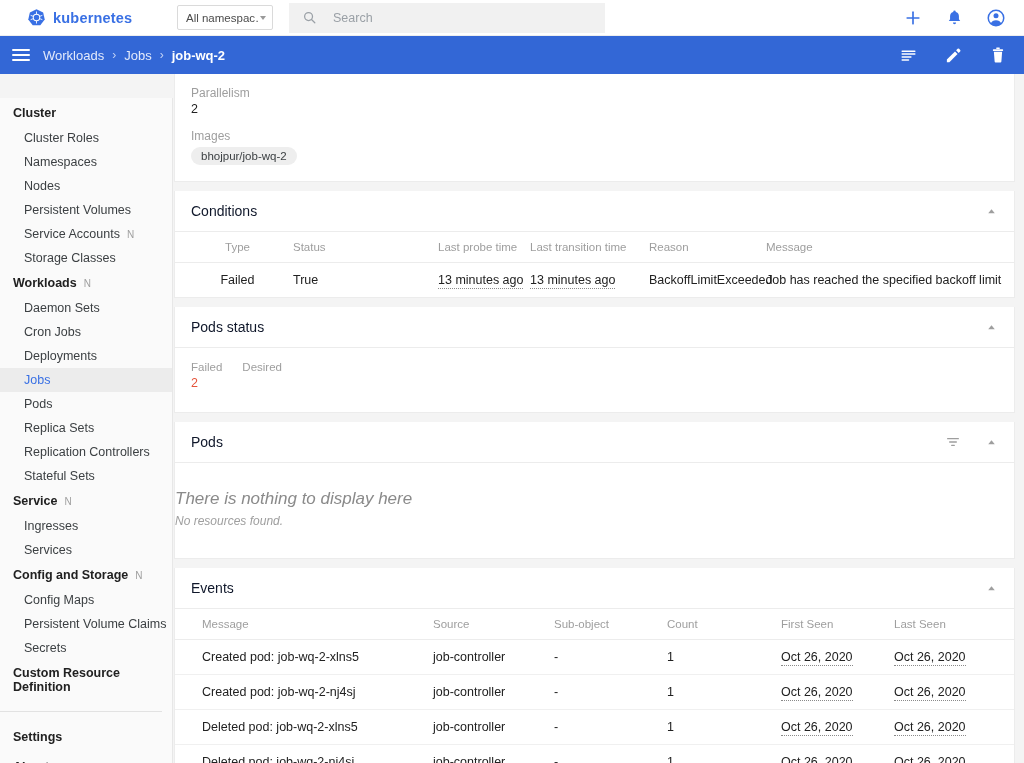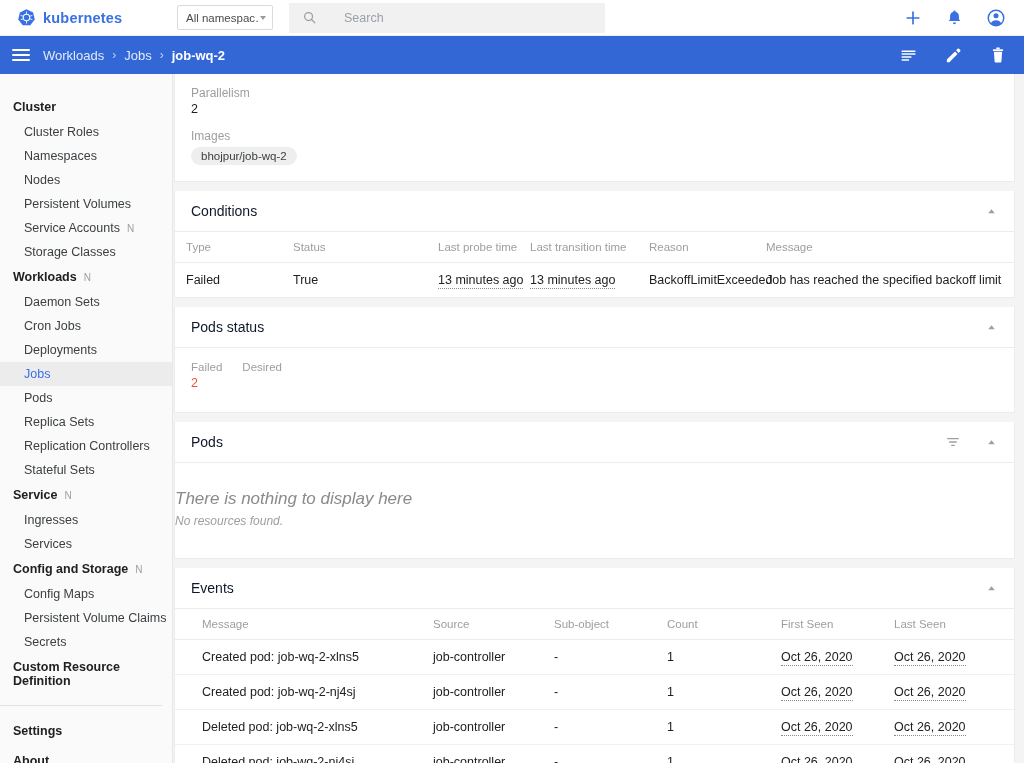--- a/index.html
+++ b/index.html
@@ -10,35 +10,35 @@
     -webkit-font-smoothing: antialiased;
   }
   .app { width: 1024px; height: 763px; display: flex; flex-direction: column; }
 
   
   .topbar {
     height: 36px; min-height: 36px; background: #fff;
     display: flex; align-items: center; position: relative; z-index: 5;
     border-bottom: 1px solid #eee;
   }
-  .logo-wrap { display: flex; align-items: center; gap: 7px; padding-left: 17px; width: 170px; }
+  .logo-wrap { display: flex; align-items: center; gap: 7px; padding-left: 27px; width: 170px; }
   .k8s-mark { width: 19px; height: 19px; display: block; }
   .logo-text { font-size: 14.5px; font-weight: bold; color: #3970e4; letter-spacing: .2px; }
 
   .ns-select {
     margin-left: 7px; width: 96px; height: 25px; border: 1px solid #dadada;
     border-radius: 2px; background: #fff; display: flex; align-items: center;
     justify-content: space-between; padding: 0 6px 0 8px; cursor: pointer;
   }
   .ns-select span { font-size: 11.5px; color: #4c4c4c; white-space: nowrap; overflow: hidden; }
   .caret { width: 0; height: 0; border-left: 3.5px solid transparent; border-right: 3.5px solid transparent; border-top: 4px solid #9a9a9a; flex: none; }
 
   .searchbar {
     margin-left: 16px; width: 316px; height: 30px; background: #f1f1f1;
-    display: flex; align-items: center; gap: 27px; padding-left: 13px; cursor: text;
+    display: flex; align-items: center; gap: 16px; padding-left: 13px; cursor: text;
   }
   .searchbar input {
     border: none; outline: none; background: transparent; font-size: 12.5px;
     color: #3c4043; font-family: "Liberation Sans", sans-serif; width: 250px;
   }
   .searchbar input::placeholder { color: #9aa0a6; }
 
   .top-actions { margin-left: auto; display: flex; align-items: center; gap: 22px; padding-right: 18px; }
   .top-actions .ico { cursor: pointer; display: block; }
 
@@ -56,21 +56,21 @@
   .crumbs .cur { font-weight: bold; color: #fff; }
   .bc-actions { margin-left: auto; display: flex; align-items: center; gap: 26px; }
   .bc-actions .ico { cursor: pointer; display: block; }
 
   
   .body { flex: 1; display: flex; min-height: 0; }
 
   
   .sidebar {
     width: 173px; min-width: 173px; background: #fafafa; border-right: 1px solid #e7e7e7;
-    padding-top: 20px; overflow: hidden;
+    padding-top: 2px; overflow: hidden; margin-top: 24px;
   }
   .nav-group { font-size: 12.5px; font-weight: bold; color: #212121; padding: 6px 0 6px 13px; display: flex; align-items: center; gap: 7px; cursor: pointer; }
   .nav-item { font-size: 12.5px; color: #3c4043; padding: 5px 0 5px 24px; display: flex; align-items: center; gap: 7px; cursor: pointer; }
   .nav-item.active { color: #3970e4; background: #ececec; }
   .badge-n { font-size: 10px; color: #9e9e9e; font-weight: normal; border: 0; }
   .nav-sep { height: 1px; background: #e2e2e2; margin: 11px 10px 10px 0; }
   .nav-foot { font-size: 12.5px; font-weight: bold; color: #212121; padding: 8px 0 8px 13px; cursor: pointer; }
 
   
   .content { flex: 1; overflow: hidden; padding: 0 0 0 0; position: relative; background: #f4f4f4; }
@@ -105,21 +105,21 @@
   thead th {
     font-size: 11.5px; color: #9e9e9e; font-weight: normal; text-align: left;
     padding: 9px 4px 9px 0; border-bottom: 1px solid #ececec;
   }
   tbody td {
     font-size: 12.5px; color: #212121; padding: 10px 4px 10px 0;
     border-bottom: 1px solid #f0f0f0; vertical-align: middle;
   }
   tbody tr:last-child td { border-bottom: none; }
   .dotted { border-bottom: 1px dotted #8a8a8a; padding-bottom: 1px; cursor: help; }
-  .pad-l { padding-left: 11px; }
+  .pad-l { padding-left: 11px; text-align: center; }
 
   .empty { padding: 26px 0 30px; text-align: left; font-style: italic; }
   .empty .big { font-size: 17px; color: #8a8a8a; margin-bottom: 5px; }
   .empty .small { font-size: 12px; color: #9e9e9e; }
   .msg-indent { padding-left: 27px; }
 </style>
 </head>
 <body>
 
 <div class="app">

